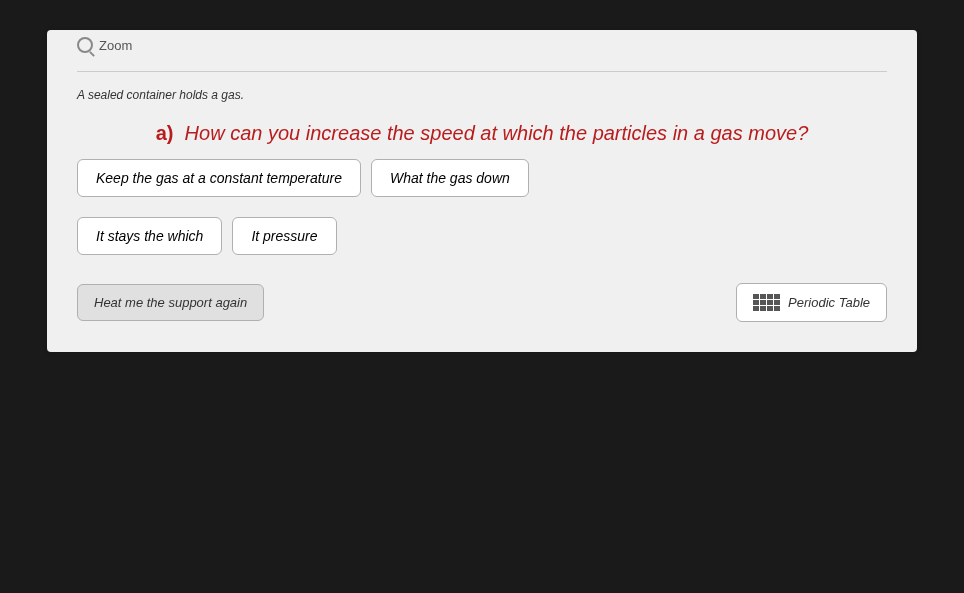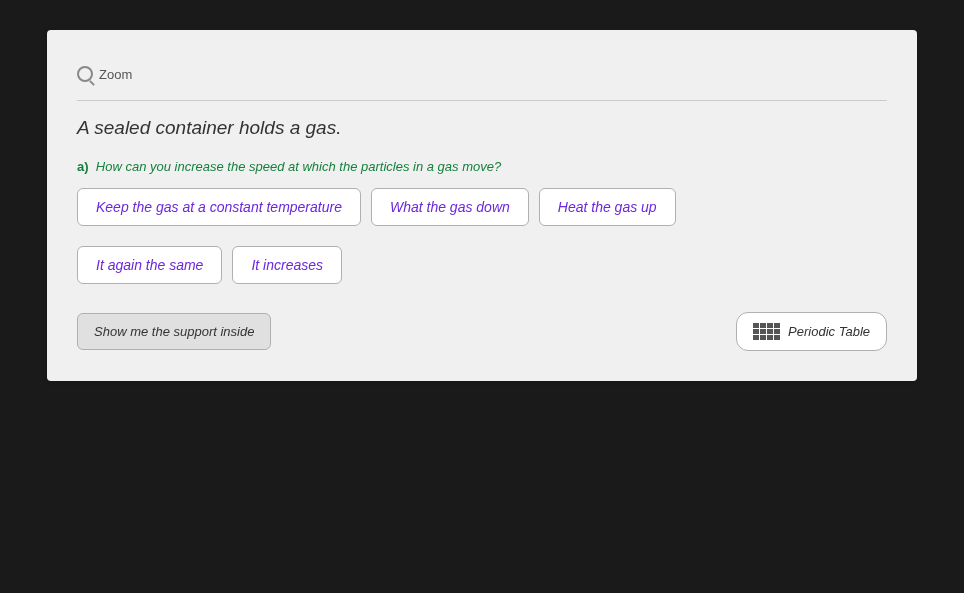--- a/index.html
+++ b/index.html
@@ -22,21 +22,21 @@
       width: 964px;
       min-height: 593px;
       display: flex;
       flex-direction: column;
       align-items: center;
     }
 
     .card {
       background-color: #f0f0f0;
       border-radius: 4px;
-      padding: 36px 30px 30px 30px;
+      padding: 7px 30px 30px 30px;
       width: 870px;
       margin-top: 10px;
       box-shadow: 0 1px 4px rgba(0,0,0,0.15);
     }
 
     .zoom-bar {
       display: flex;
       align-items: center;
       gap: 6px;
       margin-bottom: 18px;
@@ -60,56 +60,57 @@
       position: absolute;
       bottom: -4px;
       right: -4px;
       width: 6px;
       height: 2px;
       background: #888;
       transform: rotate(45deg);
     }
 
     .question-intro {
-      font-size: 19px;
+      font-size: 12px;
       color: #333;
       margin-bottom: 20px;
       font-style: italic;
     }
 
     .question-section {
       margin-bottom: 20px;
     }
 
     .question-text {
-      font-size: 13px;
-      color: #15803d;
+      font-size: 20px;
+      color: #b91c1c;
       margin-bottom: 14px;
       font-style: italic;
+      text-align: center;
     }
 
     .question-label {
       font-weight: bold;
       font-style: normal;
     }
 
     .options-row {
       display: flex;
       flex-wrap: wrap;
       gap: 10px;
       align-items: center;
     }
 
     .option-btn {
       background-color: #ffffff;
       border: 1.5px solid #b0b0b0;
       border-radius: 6px;
       padding: 10px 18px;
       font-size: 14px;
-      color: #6d28d9;
+      color: #000000;
       cursor: pointer;
       font-style: italic;
       white-space: nowrap;
     }
 
     .bottom-row {
       display: flex;
       justify-content: space-between;
       align-items: center;
       margin-top: 28px;
@@ -122,21 +123,21 @@
       padding: 10px 16px;
       font-size: 13px;
       color: #333;
       cursor: pointer;
       font-style: italic;
     }
 
     .periodic-btn {
       background-color: #ffffff;
       border: 1.5px solid #b0b0b0;
-      border-radius: 12px;
+      border-radius: 6px;
       padding: 10px 16px;
       font-size: 13px;
       color: #333;
       cursor: pointer;
       display: flex;
       align-items: center;
       gap: 8px;
       font-style: italic;
     }
 
@@ -174,33 +175,32 @@
     <p class="question-intro">A sealed container holds a gas.</p>
 
     <div class="question-section">
       <p class="question-text">
         <span class="question-label">a)</span>
         &nbsp;<span>How can you increase the speed at which the particles in a gas move?</span>
       </p>
       <div class="options-row">
         <button class="option-btn">Keep the gas at a constant temperature</button>
         <button class="option-btn">What the gas down</button>
-        <button class="option-btn">Heat the gas up</button>
       </div>
     </div>
 
     <div class="question-section">
       <div class="options-row">
-        <button class="option-btn">It again the same</button>
-        <button class="option-btn">It increases</button>
+        <button class="option-btn">It stays the which</button>
+        <button class="option-btn">It pressure</button>
       </div>
     </div>
 
     <div class="bottom-row">
-      <button class="support-btn">Show me the support inside</button>
+      <button class="support-btn">Heat me the support again</button>
       <button class="periodic-btn">
         <div class="table-icon">
           <span></span>
             <span></span>
             <span></span>
             <span></span>
           <span></span>
             <span></span>
             <span></span>
             <span></span>

